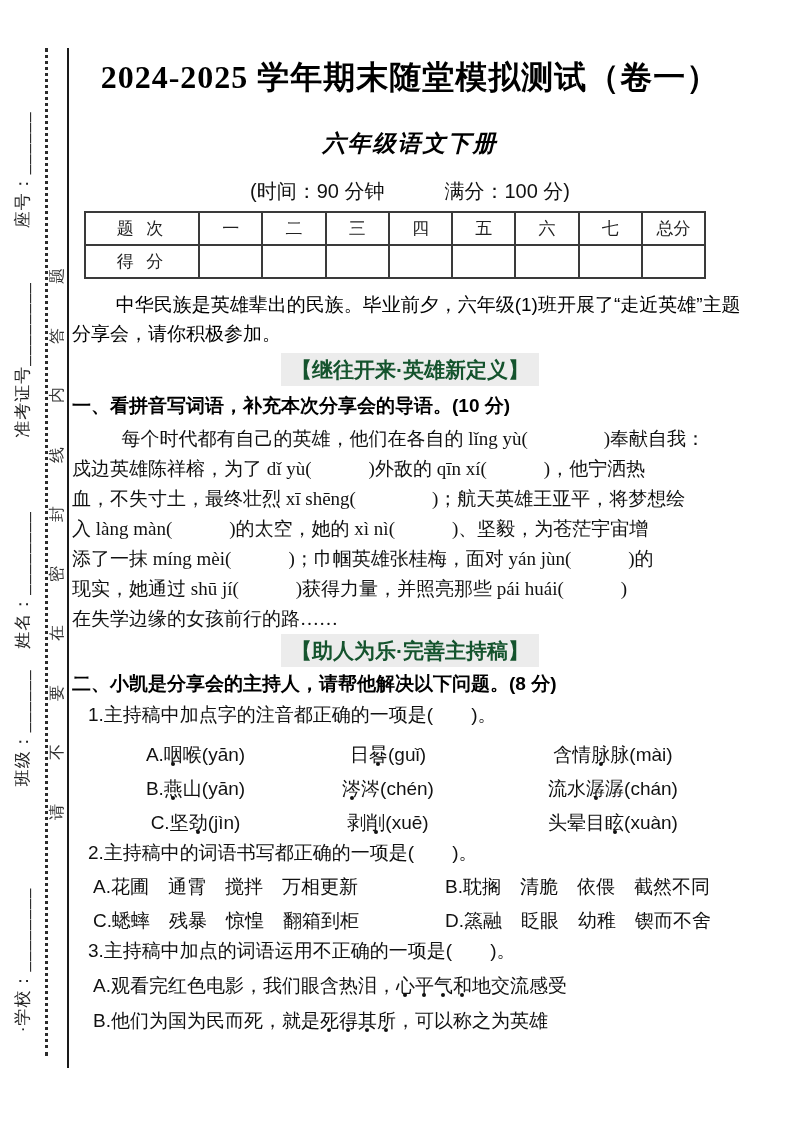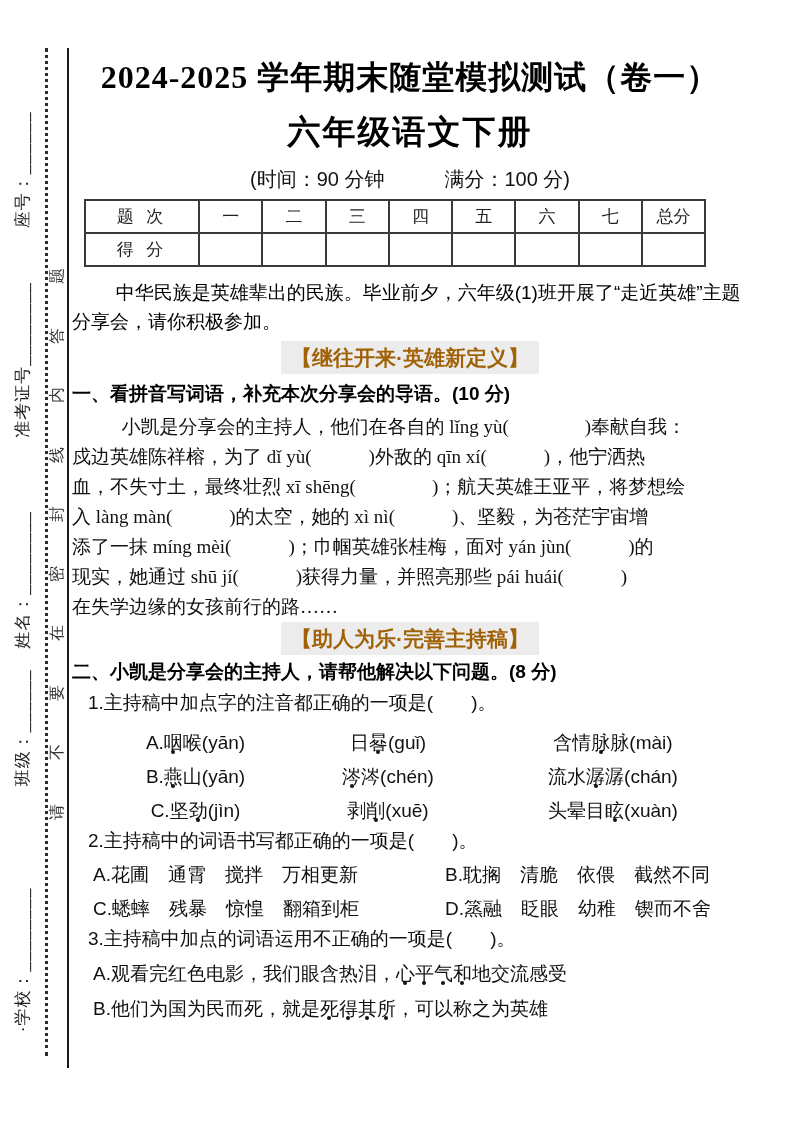--- a/index.html
+++ b/index.html
@@ -10,30 +10,30 @@
   .solid-line{position:absolute;left:67px;top:48px;height:1020px;width:0;border-left:2px solid #1a1a1a;}
   .mlabel{position:absolute;left:22px;white-space:nowrap;font-size:17px;color:#222;
           transform:translate(-50%,-50%) rotate(-90deg);letter-spacing:1px;}
   .seal-strip{position:absolute;left:46px;top:268px;width:22px;height:552px;
               display:flex;flex-direction:column;justify-content:space-between;align-items:center;}
   .seal-char{display:block;font-size:16px;color:#333;transform:rotate(-90deg);line-height:1;}
   
   .content{position:absolute;left:72px;top:48px;width:676px;}
   .title{margin-top:6px;text-align:center;font-family:"Liberation Serif","DejaVu Serif",serif;
          font-weight:bold;font-size:32px;line-height:46px;letter-spacing:1px;color:#000;}
-  .subtitle{margin-top:10px;text-align:center;font-family:"Liberation Serif","DejaVu Serif",serif;
-            font-weight:bold;font-size:33px;line-height:44px;letter-spacing:2px;color:#000;}
+  .subtitle{margin-top:22px;text-align:center;font-family:"Liberation Serif","DejaVu Serif",serif;
+            font-weight:bold;font-size:23px;line-height:44px;letter-spacing:2px;color:#000;font-style:italic;}
   .info{margin-top:12px;text-align:center;font-size:20px;line-height:26px;color:#111;}
   table.score{margin:7px 12px 0 12px;border-collapse:collapse;width:622px;table-layout:fixed;}
   table.score td{border:2px solid #3a3a3a;height:31px;text-align:center;font-size:17px;color:#222;padding:0;}
   table.score td.first{width:112px;letter-spacing:4px;}
   .intro{margin:11px 0 0 0;font-size:19px;line-height:29px;text-indent:2.3em;color:#000000;}
   .banner-wrap{margin-top:5px;text-align:center;}
   .banner{display:inline-block;background:#ececec;font-weight:bold;font-size:21px;
-          line-height:27px;padding:3px 10px;color:#a16207;}
+          line-height:27px;padding:3px 10px;color:#14532d;}
   .qhead{margin-top:7px;font-weight:bold;font-size:19px;line-height:26px;color:#000;}
   .qhead2{margin-top:4px;}
   .pinyin{margin-top:5px;font-family:"Liberation Serif","DejaVu Serif",serif;font-size:19px;color:#111;}
   .pline{line-height:30px;white-space:nowrap;}
   .pline-first{text-indent:2.6em;}
   .substem{margin-top:5px;padding-left:16px;font-size:19px;line-height:26px;color:#111;}
   .substem-tight{margin-top:0;}
   .q1rows{margin-top:10px;text-align:center;}
   .q1row{display:grid;grid-template-columns:205px 180px auto;padding-left:21px;
          font-size:19px;line-height:34px;color:#111;}
@@ -108,21 +108,21 @@
 
     <p class="intro">中华民族是英雄辈出的民族。毕业前夕，六年级(1)班开展了“走近英雄”主题分享会，请你积极参加。</p>
 
     <div class="banner-wrap">
       <span class="banner">【继往开来·英雄新定义】</span>
     </div>
 
     <div class="qhead">一、看拼音写词语，补充本次分享会的导语。(10 分)</div>
 
     <div class="pinyin">
-      <div class="pline pline-first">小凯是分享会的主持人，他们在各自的 lǐng yù(　　　　)奉献自我：</div>
+      <div class="pline pline-first">每个时代都有自己的英雄，他们在各自的 lǐng yù(　　　　)奉献自我：</div>
       <div class="pline">戍边英雄陈祥榕，为了 dǐ yù(　　　)外敌的 qīn xí(　　　)，他宁洒热</div>
       <div class="pline">血，不失寸土，最终壮烈 xī shēng(　　　　)；航天英雄王亚平，将梦想绘</div>
       <div class="pline">入 làng màn(　　　)的太空，她的 xì nì(　　　)、坚毅，为苍茫宇宙增</div>
       <div class="pline">添了一抹 míng mèi(　　　)；巾帼英雄张桂梅，面对 yán jùn(　　　)的</div>
       <div class="pline">现实，她通过 shū jí(　　　)获得力量，并照亮那些 pái huái(　　　)</div>
       <div class="pline">在失学边缘的女孩前行的路……</div>
     </div>
 
     <div class="banner-wrap" style="margin-top:0">
       <span class="banner">【助人为乐·完善主持稿】</span>

